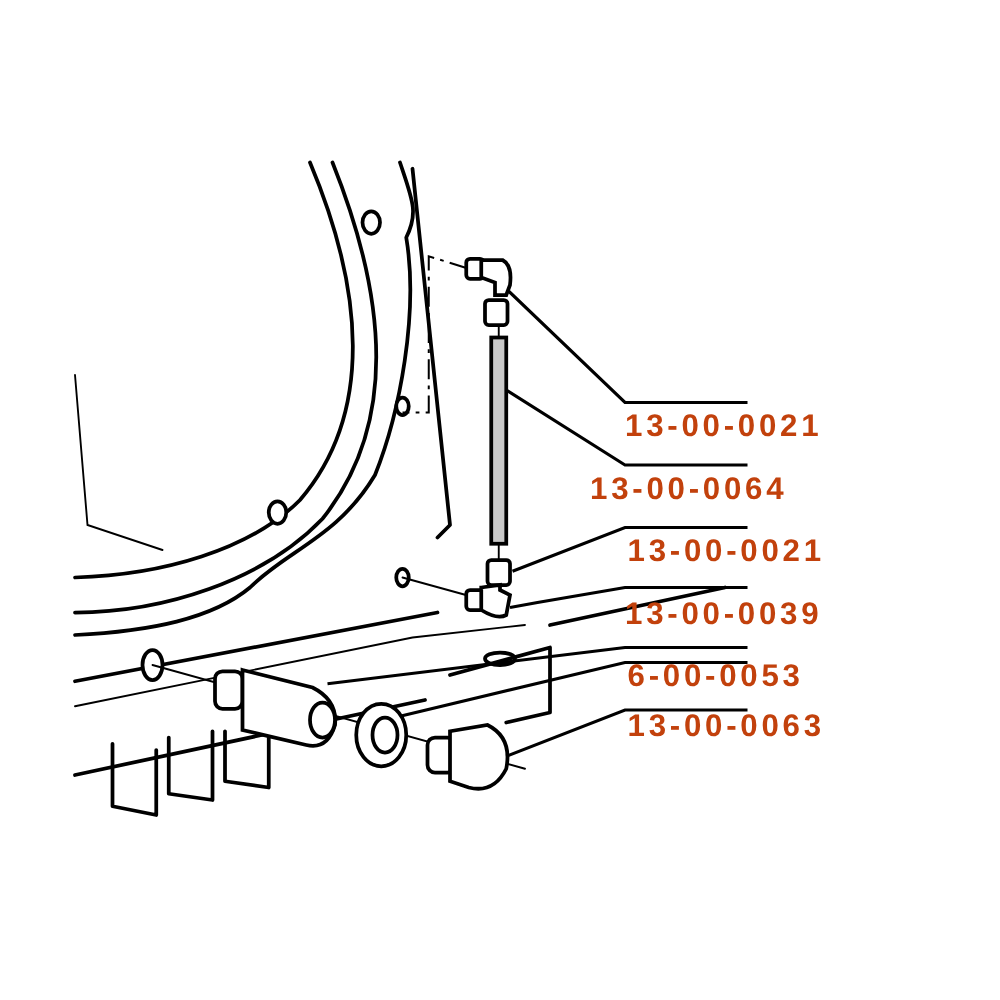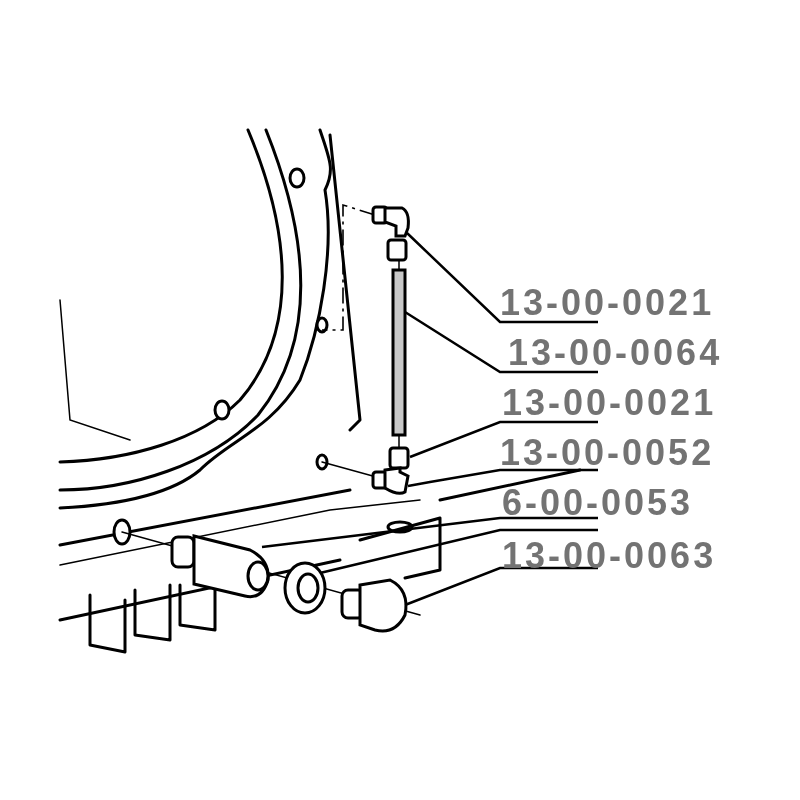--- a/index.html
+++ b/index.html
@@ -2,25 +2,26 @@
 <html><head>
   <meta charset="utf-8">
   <style>
     html, body { margin: 0; padding: 0; background: #ffffff; }
     body { width: 800px; height: 800px; position: relative; overflow: hidden; }
     #diagram { position: absolute; left: 0; top: 0; width: 800px; height: 800px; }
     .part-label {
       position: absolute;
       font-family: "Liberation Sans", sans-serif;
       font-weight: bold;
-      font-size: 36px;
+      font-size: 25px;
       letter-spacing: 3px;
-      color: #737373;
+      color: #c2410c;
       line-height: 1;
       white-space: nowrap;
+      margin-top: 44px;
     }
     svg .ln { fill: none; stroke: #000; stroke-width: 3; stroke-linecap: round; stroke-linejoin: round; }
     svg .thin { fill: none; stroke: #000; stroke-width: 1.5; stroke-linecap: round; }
     svg .leader { fill: none; stroke: #000; stroke-width: 2.5; }
     svg .dash { fill: none; stroke: #000; stroke-width: 1.6; stroke-dasharray: 16 5 3 5; }
     svg .part { fill: #fff; stroke: #000; stroke-width: 3; }
   </style>
 </head>
 <body>
 
@@ -94,17 +95,17 @@
     <path class="leader" d="M405 312 L 500 372 L 598 372"></path>
     <path class="leader" d="M410 457 L 500 422 L 598 422"></path>
     <path class="leader" d="M408 486 L 430 482 L 500 470 L 598 470"></path>
     <path class="leader" d="M262 547 L 500 518 L 598 518"></path>
     <path class="leader" d="M320 573 L 500 530 L 598 530"></path>
     <path class="leader" d="M405 605 L 500 568 L 598 568"></path>
   </g>
 </svg>
 
 <div class="part-label" style="left:500px; top:285px;">13-00-0021</div>
-<div class="part-label" style="left:508px; top:335px;">13-00-0064</div>
+<div class="part-label" style="left:472px; top:335px;">13-00-0064</div>
 <div class="part-label" style="left:502px; top:385px;">13-00-0021</div>
-<div class="part-label" style="left:500px; top:435px;">13-00-0052</div>
+<div class="part-label" style="left:500px; top:435px;">13-00-0039</div>
 <div class="part-label" style="left:502px; top:485px;">6-00-0053</div>
-<div class="part-label" style="left:502px; top:538px;text-align:right;">13-00-0063</div>
+<div class="part-label" style="left:502px; top:525px;text-align:right;">13-00-0063</div>
 
 </body></html>

